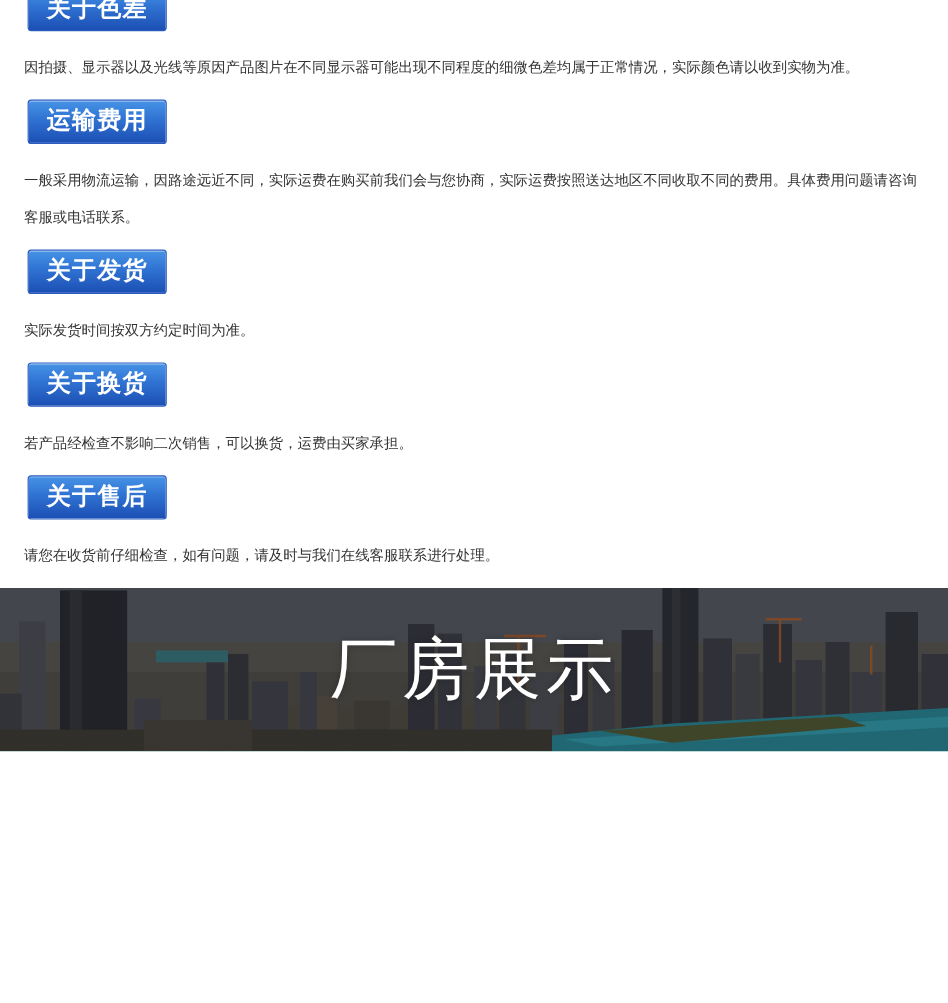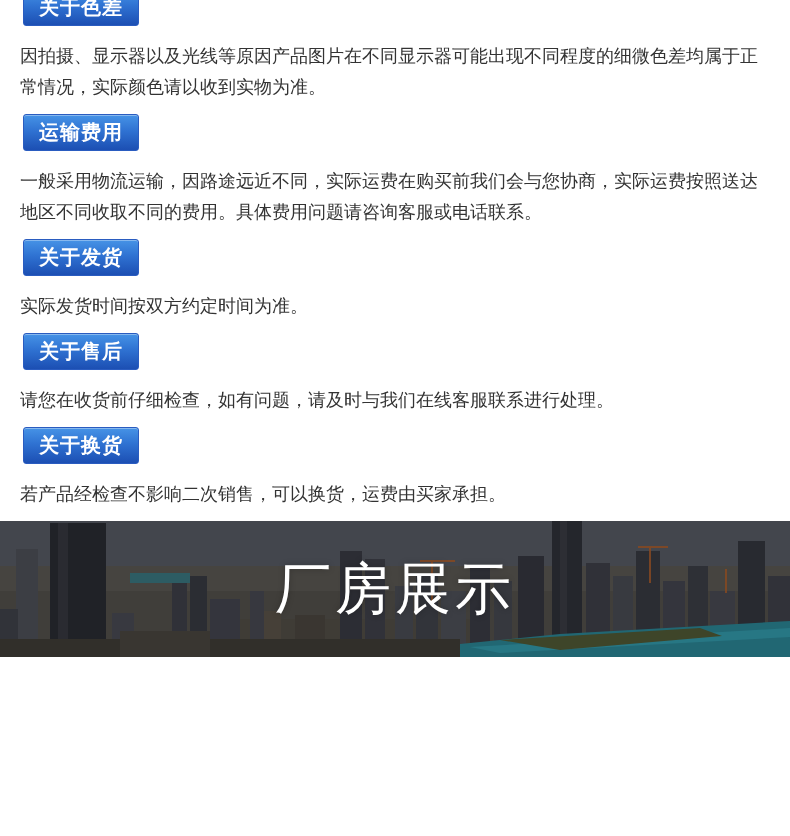--- a/index.html
+++ b/index.html
@@ -25,21 +25,21 @@
     letter-spacing: 1px;
     background: linear-gradient(to bottom, #4693e6 0%, #2f72d2 45%, #1c4fb3 100%);
     border: 1px solid #2a5cc0;
     border-radius: 3px;
     box-shadow: inset 0 1px 0 rgba(255,255,255,0.35);
   }
   .section.first .badge { margin-top: -18px; }
   .body-text {
     margin: 15px 25px 0 20px;
     width: 745px;
-    font-size: 18px;
+    font-size: 12px;
     line-height: 31px;
     color: #333333;
     word-break: break-all;
   }
 
   
   .banner {
     position: relative;
     width: 790px;
     height: 136px;
@@ -75,27 +75,27 @@
     <div class="badge">运输费用</div>
     <div class="body-text">一般采用物流运输，因路途远近不同，实际运费在购买前我们会与您协商，实际运费按照送达地区不同收取不同的费用。具体费用问题请咨询客服或电话联系。</div>
   </div>
 
   <div class="section">
     <div class="badge">关于发货</div>
     <div class="body-text">实际发货时间按双方约定时间为准。</div>
   </div>
 
   <div class="section">
-    <div class="badge">关于售后</div>
-    <div class="body-text">请您在收货前仔细检查，如有问题，请及时与我们在线客服联系进行处理。</div>
+    <div class="badge">关于换货</div>
+    <div class="body-text">若产品经检查不影响二次销售，可以换货，运费由买家承担。</div>
   </div>
 
   <div class="section">
-    <div class="badge">关于换货</div>
-    <div class="body-text">若产品经检查不影响二次销售，可以换货，运费由买家承担。</div>
+    <div class="badge">关于售后</div>
+    <div class="body-text">请您在收货前仔细检查，如有问题，请及时与我们在线客服联系进行处理。</div>
   </div>
 
   <div class="section">
   </div>
 
   <div class="banner">
     <svg width="790" height="136" viewBox="0 0 790 136" xmlns="http://www.w3.org/2000/svg" aria-hidden="true">
 
       <rect x="0" y="0" width="790" height="136" fill="#53565e"></rect>
 

